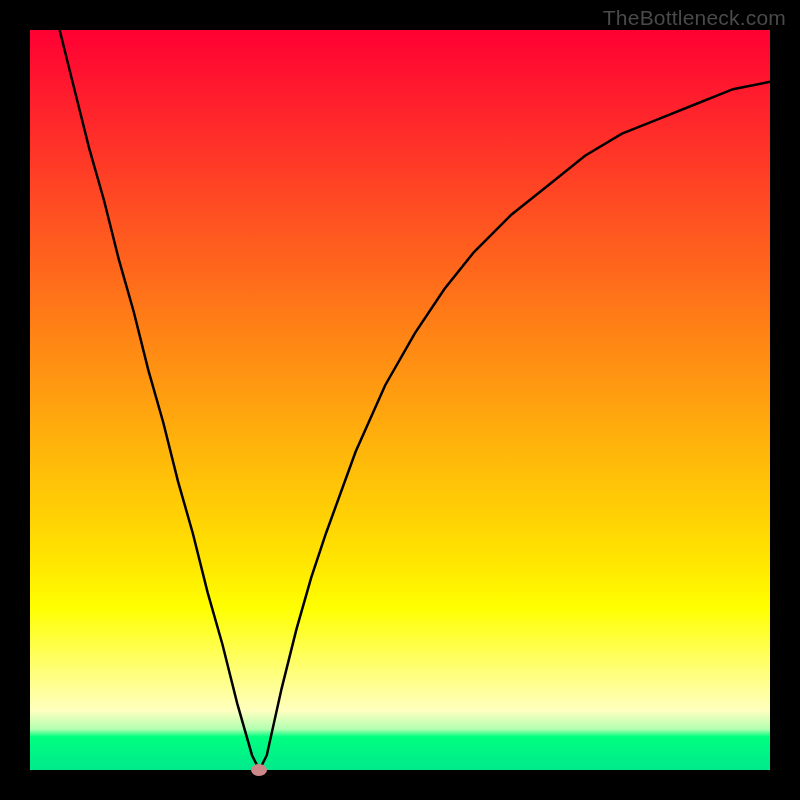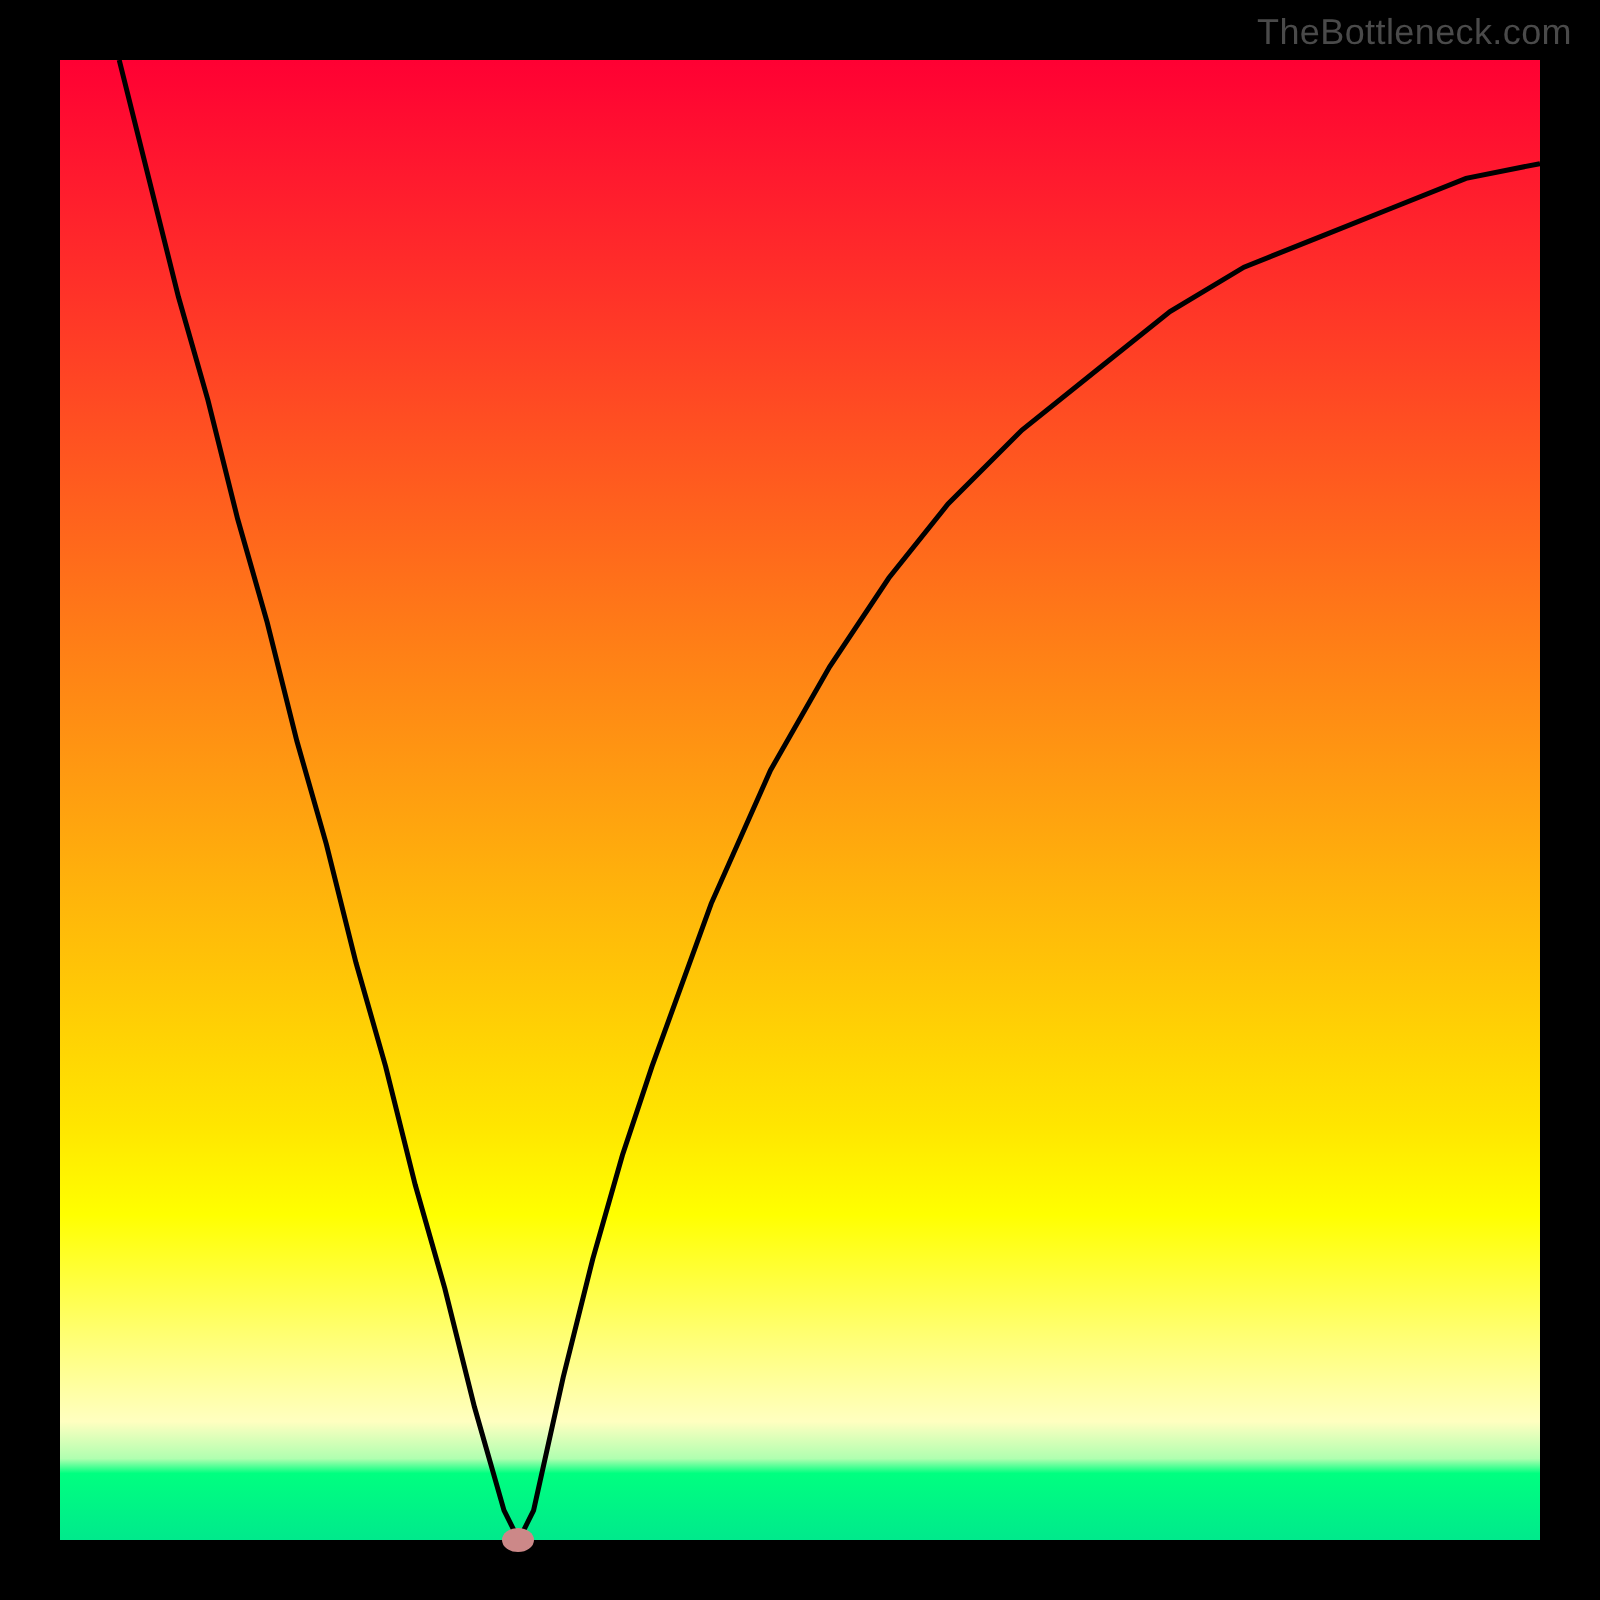--- a/index.html
+++ b/index.html
@@ -8,21 +8,21 @@
   .chart-wrap {
     position: relative;
     width: 800px;
     height: 800px;
     background: #000;
   }
   .watermark {
     position: absolute;
     top: 6px;
     right: 14px;
-    font-size: 18px;
+    font-size: 21px;
     font-weight: 500;
     color: #4a4a4a;
     letter-spacing: 0.2px;
     z-index: 10;
   }
   .plot-area {
     position: absolute;
     left: 30px;
     top: 30px;
     width: 740px;

